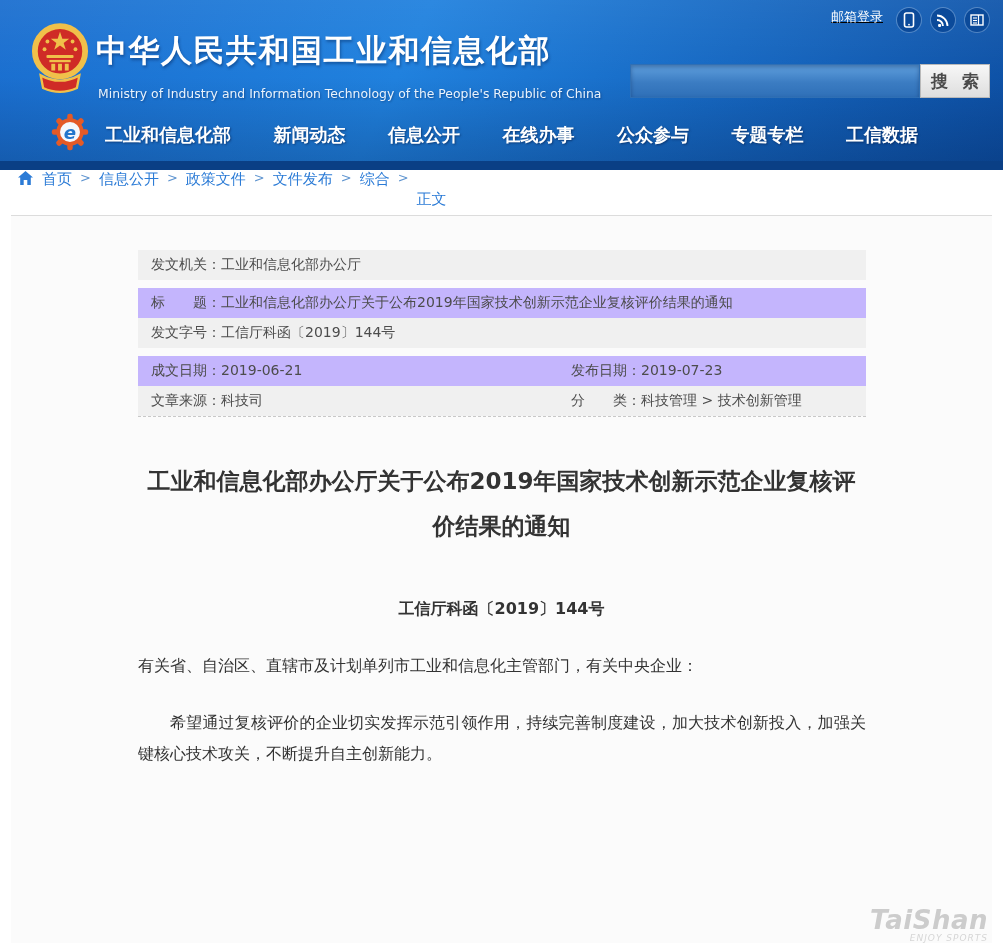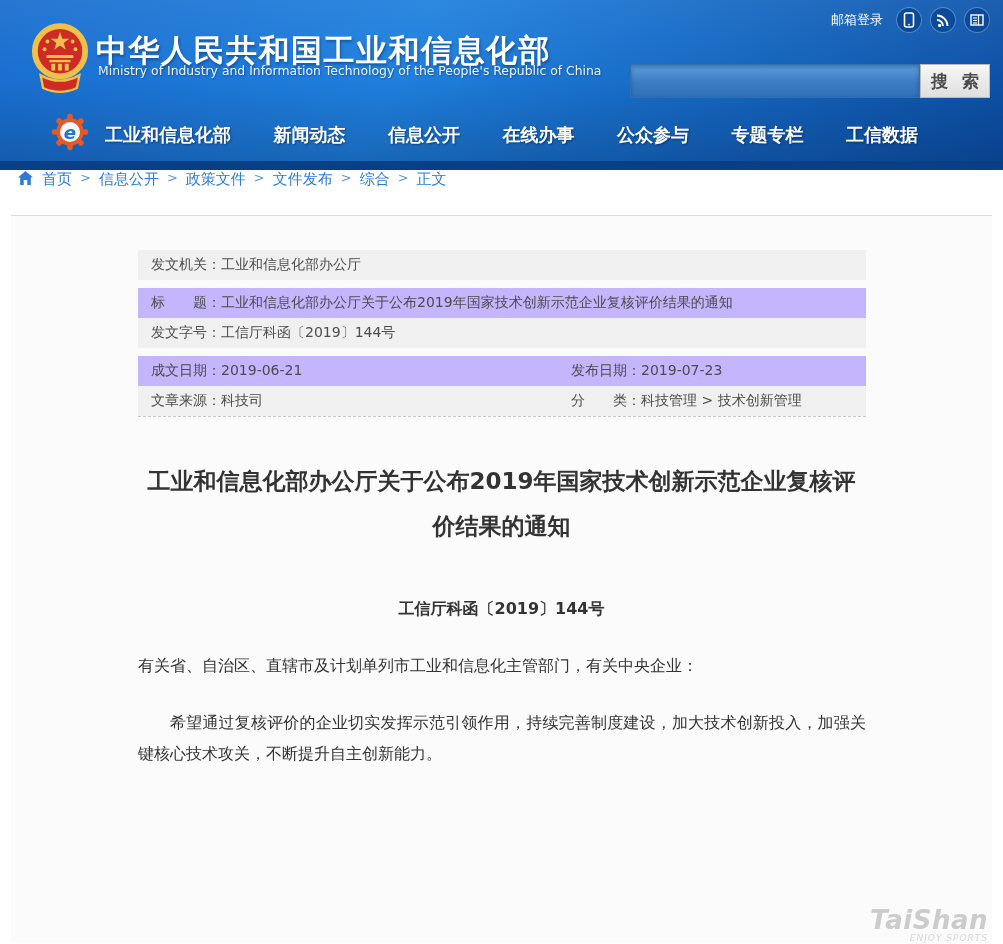--- a/index.html
+++ b/index.html
@@ -12,27 +12,27 @@
     position:relative; height:170px;
     background:linear-gradient(115deg,#1a6ecf 0%,#2081de 40%,#1668c2 70%,#0d4fa3 100%);
     overflow:hidden;
   }
   .header:before{
     content:""; position:absolute; inset:0;
     background:linear-gradient(to bottom, rgba(255,255,255,0.06) 0%, rgba(0,0,0,0) 45%, rgba(0,20,60,0.25) 100%);
   }
   .header-strip { position:absolute; left:0; bottom:0; width:100%; height:9px; background:#0a3f85; }
 
-  .topbar { position:absolute; top:8px; right:14px; display:flex; align-items:center; gap:10px; z-index:3; }
+  .topbar { position:absolute; top:8px; right:14px; display:flex; gap:10px; z-index:3;text-decoration:underline; }
   .topbar .login { color:#fff; font-size:13px; cursor:pointer; margin-right:4px; }
   .icon-circle { width:24px; height:24px; border-radius:50%; background:#0b4a9a; display:flex; align-items:center; justify-content:center; cursor:pointer; box-shadow:0 0 0 1px rgba(255,255,255,0.25); }
 
   .emblem { position:absolute; left:31px; top:20px; z-index:2; }
   .site-title { position:absolute; left:96px; top:30px; color:#fff; font-size:31px; font-weight:bold; letter-spacing:1.5px; text-shadow:1px 2px 3px rgba(0,30,80,0.45); z-index:2; white-space:nowrap; }
-  .site-subtitle { position:absolute; left:98px; top:63px; color:#eaf3fc; font-size:12.4px; text-shadow:1px 1px 2px rgba(0,30,80,0.4); z-index:2; white-space:nowrap; }
+  .site-subtitle { position:absolute; left:98px; top:86px; color:#eaf3fc; font-size:12.4px; text-shadow:1px 1px 2px rgba(0,30,80,0.4); z-index:2; white-space:nowrap; }
 
   .search-box { position:absolute; top:64px; right:13px; width:360px; height:33px; display:flex; z-index:3; }
   .search-input {
     flex:1; height:34px; border:1px solid #2f6fb4; outline:none;
     background:linear-gradient(180deg,#5f9fdd 0%,#3b7cc2 55%,#2f70b8 100%);
     box-shadow:inset 0 2px 4px rgba(0,25,70,0.35);
     color:#fff; font-size:14px; padding:0 10px;
   }
   .search-btn {
     width:70px; height:34px; border:1px solid #b9b9b9; cursor:pointer;
@@ -41,21 +41,21 @@
   }
 
   .nav { position:absolute; left:0; bottom:9px; width:100%; height:53px; display:flex; align-items:center; z-index:2; }
   .nav-logo { position:absolute; left:50px; top:4px; }
   .nav-items { position:absolute; left:105px; width:813px; display:flex; justify-content:space-between; align-items:flex-start; }
   .nav-item { color:#fff; font-size:18px; font-weight:bold; cursor:pointer; white-space:nowrap; text-shadow:1px 1px 2px rgba(0,20,60,0.5); }
 
   
   .breadcrumb { height:45px; display:flex; align-items:flex-start; padding-left:17px; background:#fff; font-size:15px; }
   .crumb { color:#2b7bd6; cursor:pointer; white-space:nowrap; }
-  .crumb-current { cursor:default; }
+  .crumb-current { cursor:default;margin-top:20px; }
   .crumb-sep { color:#5d93cf; margin:0 8px; font-size:13px; }
   .home-icon { margin-right:8px; display:flex; }
 
   
   .content { position:relative; margin:0 11px; height:728px; background:#fbfbfb; border-top:1px solid #dcdcdc; overflow:hidden; }
 
   .meta-table { margin:34px 0 0 127px; width:728px; border-bottom:1px dashed #c8c8c8; font-size:14px; color:#4c4c4c; }
   .meta-row { min-height:30px; display:flex; align-items:center; padding-left:13px; }
   .bg-a { background:#f0f0f0; }
   .bg-b { background:#c4b5fd;margin-top:8px; }

